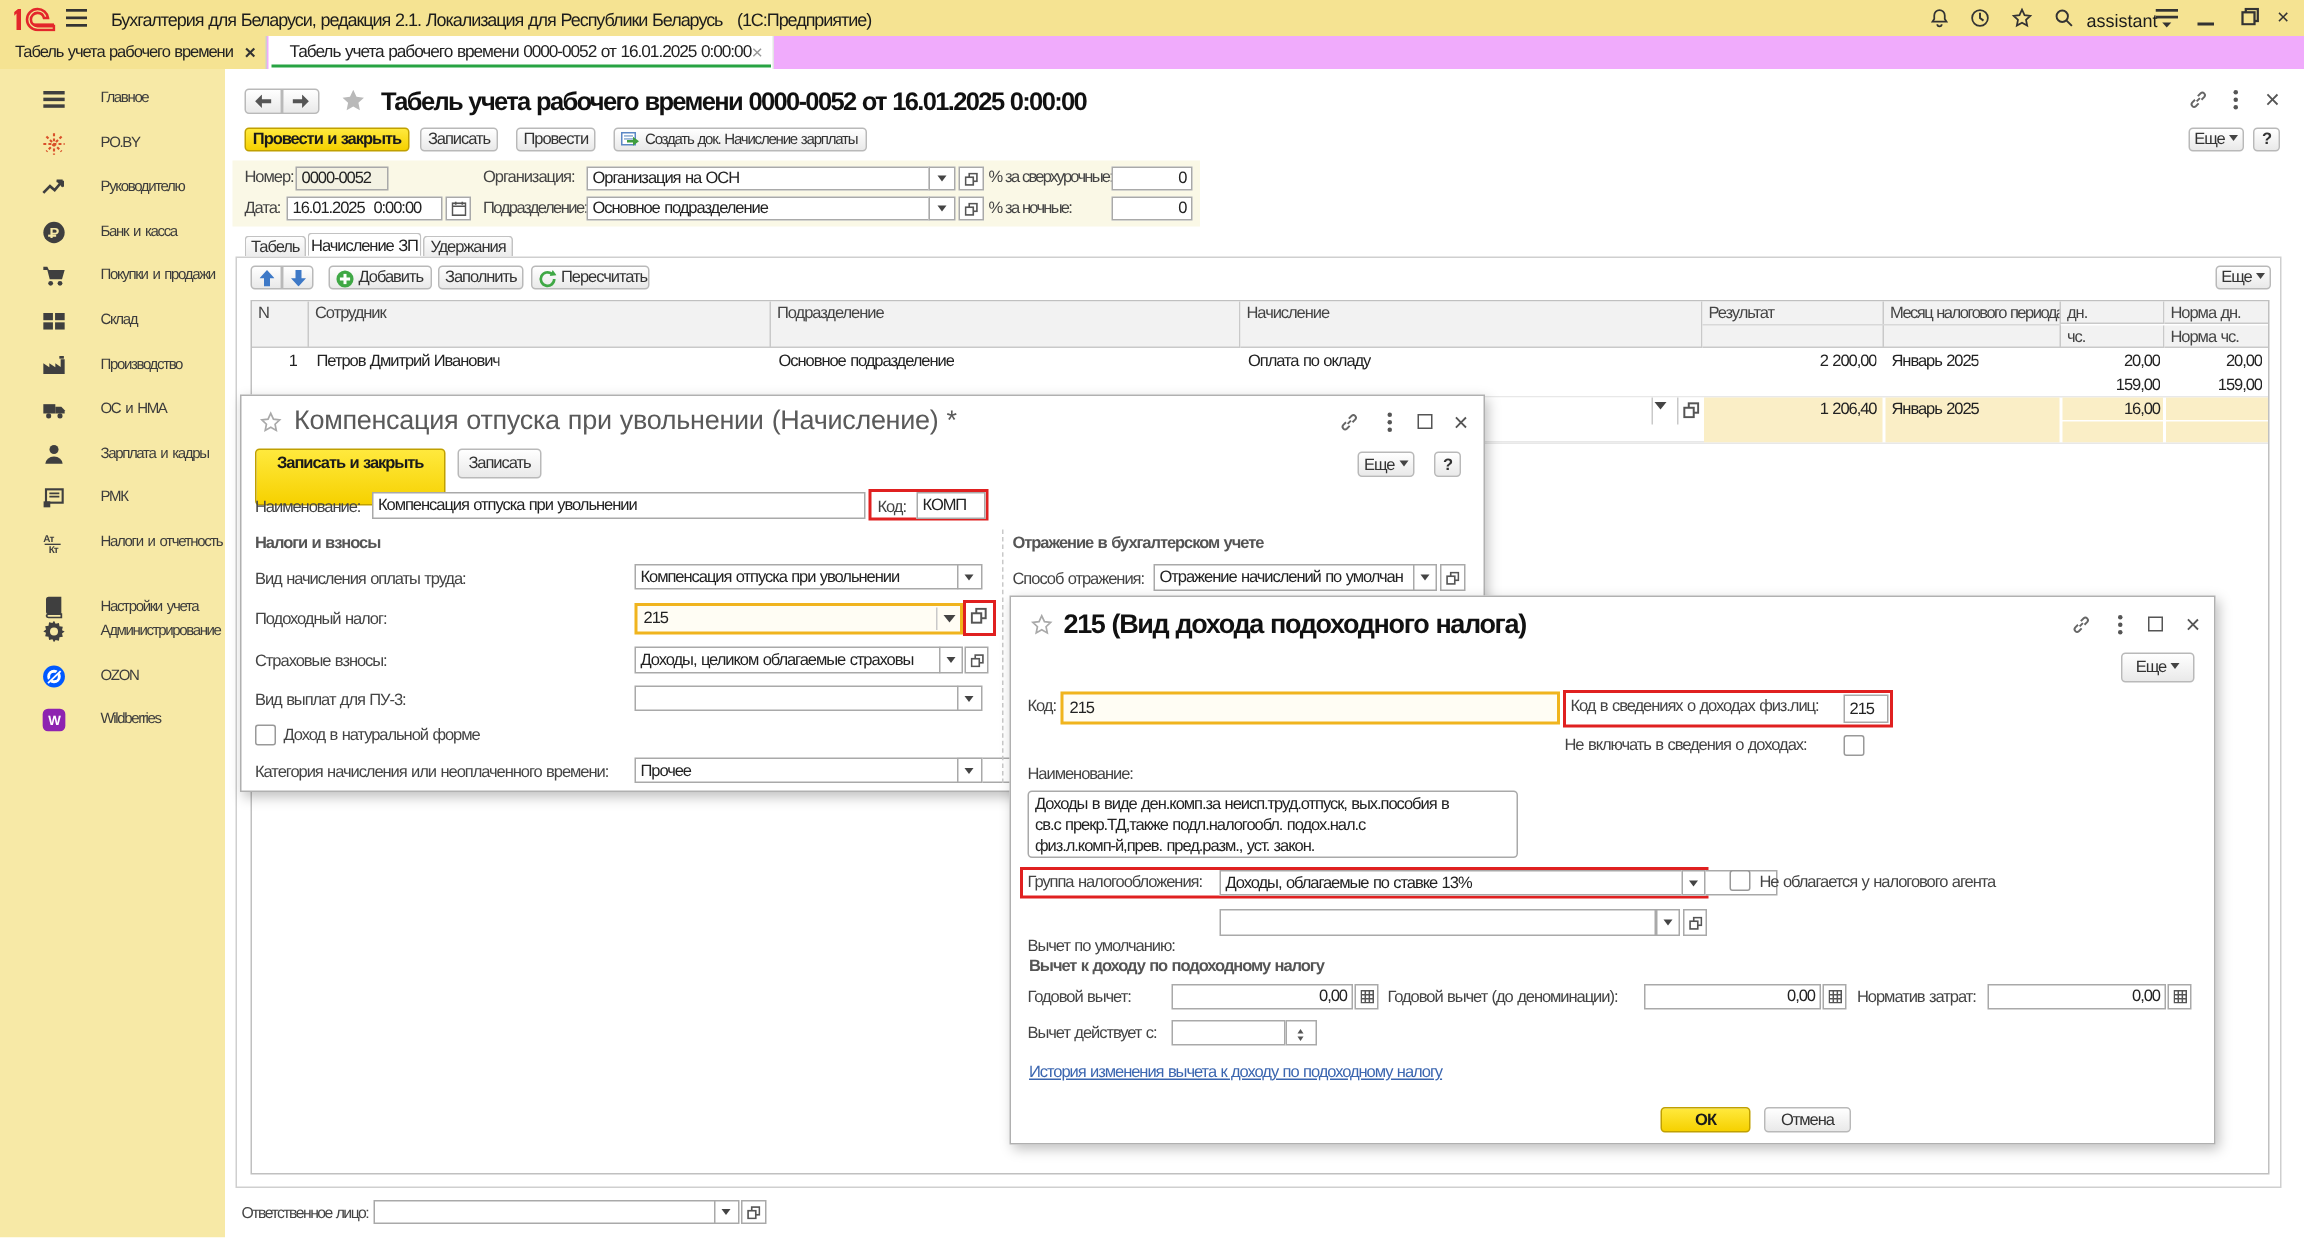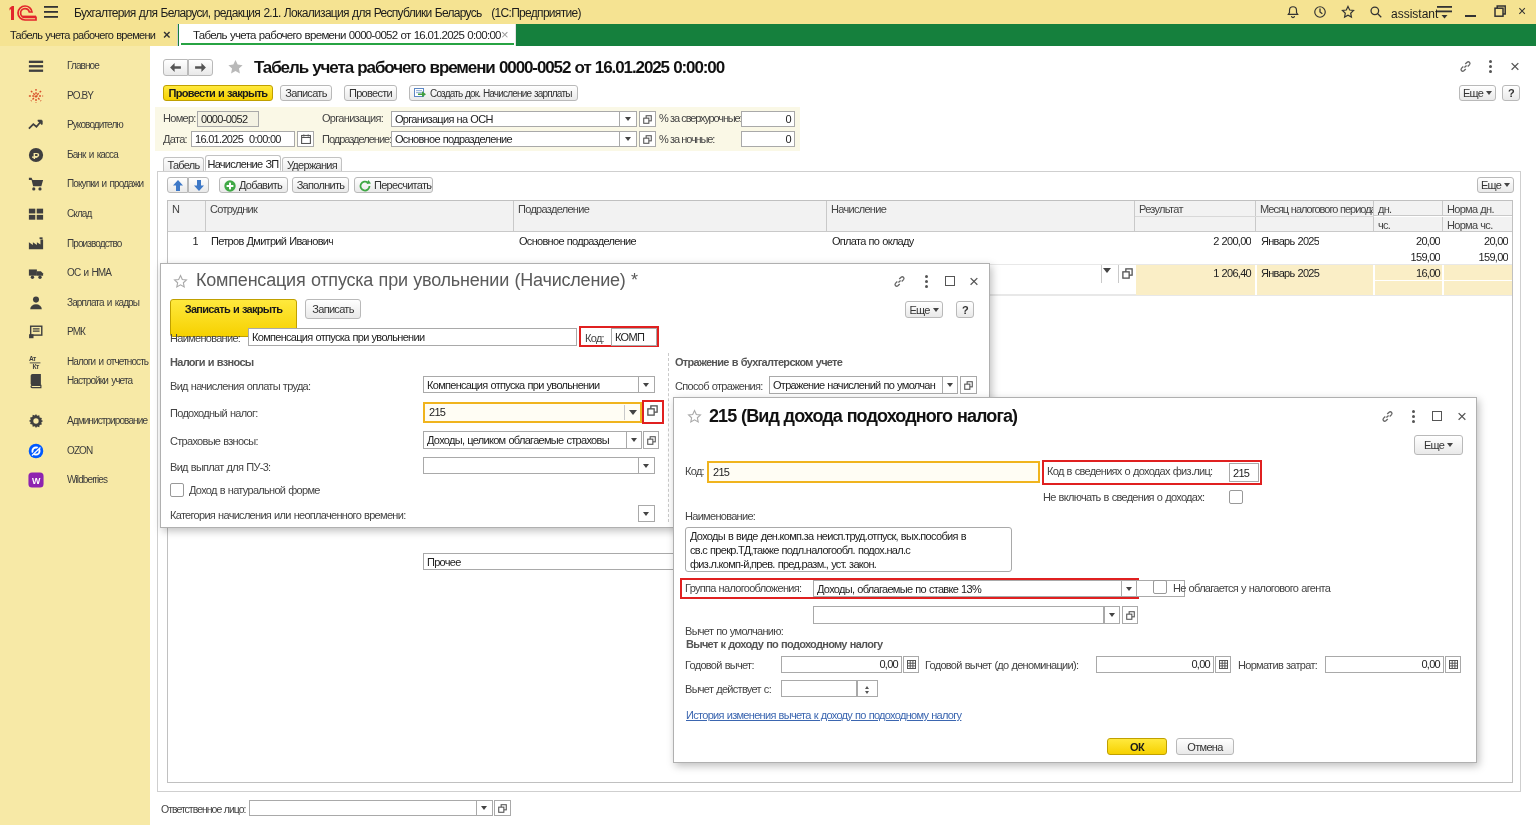--- a/index.html
+++ b/index.html
@@ -1,20 +1,20 @@
 <!DOCTYPE html>
 <html><head><meta charset="utf-8">
 <style>
 *{margin:0;padding:0;box-sizing:border-box;}
 html,body{width:1536px;height:825px;overflow:hidden;font-family:"Liberation Sans",sans-serif;background:#fff;}
 .abs{position:absolute;}
 body{position:relative;font-size:11px;letter-spacing:-0.7px;word-spacing:0.6px;color:#333;}
 
 #topbar{left:0;top:0;width:1536px;height:24px;background:#f5e392;}
-#tabbar{left:0;top:24px;width:1536px;height:24px;background:#15803d;border-bottom:1px solid #d9d9d9;}
+#tabbar{left:0;top:24px;width:1536px;height:24px;background:#f0abfc;border-bottom:1px solid #d9d9d9;}
 #sidebar{left:0;top:46px;width:150px;height:779px;background:#f7e9a6;}
 .sbitem{position:absolute;left:0;width:150px;height:30px;}
 .sbico{position:absolute;left:28px;top:7px;width:16px;height:16px;}
 .sbtxt{position:absolute;left:67px;top:9px;font-size:10px;letter-spacing:-0.9px;word-spacing:1.4px;color:#3c3c3c;white-space:nowrap;}
 
 .btn{position:absolute;background:linear-gradient(#ffffff,#e9e9e9);border:1px solid #b9b9b9;border-radius:3px;font-size:11px;color:#333;text-align:center;white-space:nowrap;overflow:hidden;}
 .ybtn{position:absolute;background:linear-gradient(#ffe93d,#f6d100);border:1px solid #c0a000;border-radius:3px;font-size:11px;color:#1a1a1a;font-weight:bold;text-align:center;white-space:nowrap;overflow:hidden;}
 .fld{position:absolute;background:#fff;border:1px solid #a9a9a9;font-size:11px;color:#222;padding:1px 3px 0 3px;white-space:nowrap;overflow:hidden;}
 .yfld{position:absolute;background:#fffdf4;border:2px solid #f0b41e;font-size:11px;color:#222;padding:1px 4px 0 4px;white-space:nowrap;overflow:hidden;}
 .lbl{position:absolute;font-size:11px;color:#444;white-space:nowrap;}
@@ -171,21 +171,21 @@
     <div class="sbtxt">РМК</div>
   </div>
   <div class="sbitem" style="top:301.0px;">
     <svg class="sbico" viewBox="0 0 18 18">
         <text x="1" y="8" font-size="7.5" font-weight="bold" fill="#3f3f3f" font-family="Liberation Sans">Ат</text>
         <text x="5" y="16.5" font-size="7.5" font-weight="bold" fill="#3f3f3f" font-family="Liberation Sans">Кт</text>
         <path d="M2 10 L14 10" stroke="#3f3f3f" stroke-width="1"></path>
       </svg>
     <div class="sbtxt">Налоги и отчетность</div>
   </div>
-  <div class="sbitem" style="top:320px;">
+  <div class="sbitem" style="top:344px;">
     <svg class="sbico" viewBox="0 0 18 18">
         <path d="M5 1 h9.5 v13 H5 a2 2 0 0 1 -2-2 V3 a2 2 0 0 1 2-2 Z" fill="#3f3f3f"></path>
         <path d="M5 14 h9.5 v2.5 H5 a1.6 1.6 0 0 1 -1.6-1.25 A1.6 1.6 0 0 1 5 14 Z" fill="none" stroke="#3f3f3f" stroke-width="1.3"></path>
       </svg>
     <div class="sbtxt">Настройки учета</div>
   </div>
   <div class="sbitem" style="top:360.2px;">
     <svg class="sbico" viewBox="0 0 18 18" fill="#3f3f3f">
         <path d="M9 1 l1.2 2.2 2.5-0.6 0.4 2.5 2.5 0.4 -0.6 2.5 L17 9 l-2 1.5 0.6 2.5 -2.5 0.4 -0.4 2.5 -2.5-0.6 L9 17 l-1.2-2.2 -2.5 0.6 -0.4-2.5 -2.5-0.4 0.6-2.5 L1 9 l2-1.5 L2.4 5 l2.5-0.4 0.4-2.5 2.5 0.6 Z"></path>
         <circle cx="9" cy="9" r="3" fill="#f7e9a6"></circle>
@@ -402,21 +402,21 @@
   <div class="sq" style="left:482px;top:167px;width:16px;height:18px;"><svg width="9" height="9" viewBox="0 0 10 10" style="margin-top:4px;" fill="none" stroke="#555" stroke-width="1.2">
         <rect x="3.5" y="0.8" width="5.7" height="5.7"></rect>
         <rect x="0.8" y="3.5" width="5.7" height="5.7" fill="#fff"></rect>
       </svg></div>
   <div class="lbl" style="left:9px;top:197px;">Вид выплат для ПУ-3:</div>
   <div class="fld" style="left:262px;top:193px;width:216px;height:17px;"></div>
   <div class="dd" style="left:477px;top:193px;width:17px;height:17px;"></div>
   <div class="cb" style="left:9px;top:219px;"></div>
   <div class="lbl" style="left:28px;top:220px;">Доход в натуральной форме</div>
   <div class="lbl" style="left:9px;top:245px;">Категория начисления или неоплаченного времени:</div>
-  <div class="fld" style="left:262px;top:241px;width:260px;height:17px;line-height:14px;margin-top:48px;">Прочее</div>
+  <div class="fld" style="left:262px;top:241px;width:260px;height:17px;line-height:14px;">Прочее</div>
   <div class="dd" style="left:477px;top:241px;width:17px;height:17px;"></div>
   <div class="abs" style="left:507px;top:89px;width:0;height:169px;border-left:1px dashed #c9c9c9;"></div>
   <div class="abs" style="left:514px;top:92px;font-size:11px;font-weight:bold;color:#555;">Отражение в бухгалтерском учете</div>
   <div class="lbl" style="left:514px;top:116px;">Способ отражения:</div>
   <div class="fld" style="left:608px;top:112px;width:174px;height:18px;line-height:15px;">Отражение начислений по умолчан</div>
   <div class="dd" style="left:781px;top:112px;width:16px;height:18px;"></div>
   <div class="sq" style="left:799px;top:112px;width:17px;height:18px;"><svg width="9" height="9" viewBox="0 0 10 10" style="margin-top:4px;" fill="none" stroke="#555" stroke-width="1.2">
         <rect x="3.5" y="0.8" width="5.7" height="5.7"></rect>
         <rect x="0.8" y="3.5" width="5.7" height="5.7" fill="#fff"></rect>
       </svg></div>

